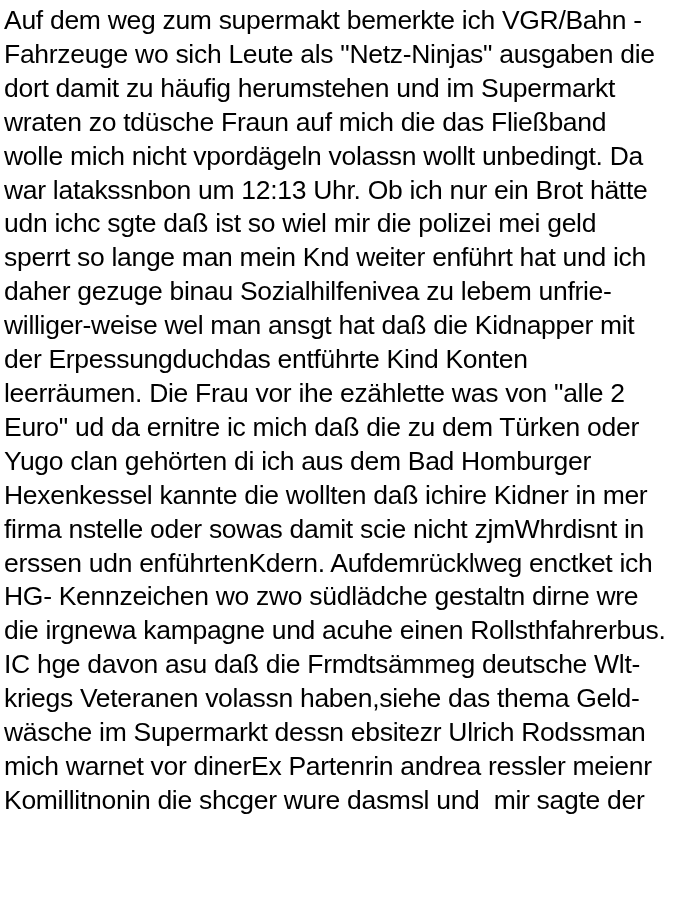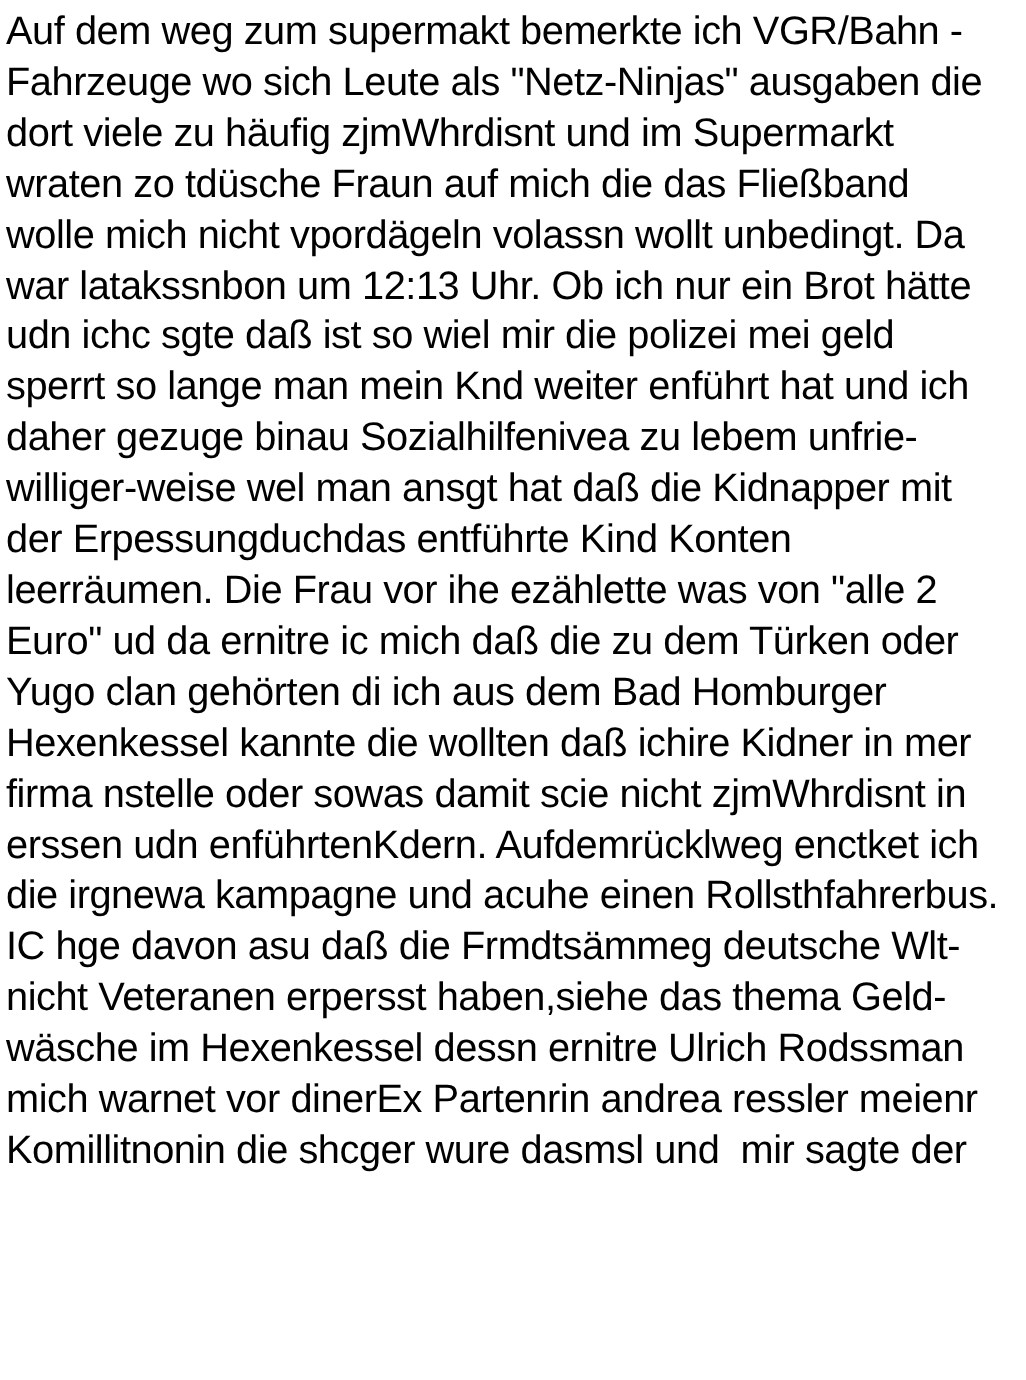--- a/index.html
+++ b/index.html
@@ -28,35 +28,36 @@
     white-space: pre; 
   }
 </style>
 </head>
 <body>
 
 <div class="page">
   <div class="doc-text">
       <div class="line">Auf dem weg zum supermakt bemerkte ich VGR/Bahn -</div>
       <div class="line">Fahrzeuge wo sich Leute als "Netz-Ninjas" ausgaben die</div>
-      <div class="line">dort viele zu häufig zjmWhrdisnt und im Supermarkt</div>
+      <div class="line">dort damit zu häufig herumstehen und im Supermarkt</div>
       <div class="line">wraten zo tdüsche Fraun auf mich die das Fließband</div>
       <div class="line">wolle mich nicht vpordägeln volassn wollt unbedingt. Da</div>
       <div class="line">war latakssnbon um 12:13 Uhr. Ob ich nur ein Brot hätte</div>
       <div class="line">udn ichc sgte daß ist so wiel mir die polizei mei geld</div>
       <div class="line">sperrt so lange man mein Knd weiter enführt hat und ich</div>
       <div class="line">daher gezuge binau Sozialhilfenivea zu lebem unfrie-</div>
       <div class="line">williger-weise wel man ansgt hat daß die Kidnapper mit</div>
       <div class="line">der Erpessungduchdas entführte Kind Konten</div>
       <div class="line">leerräumen. Die Frau vor ihe ezählette was von "alle 2</div>
       <div class="line">Euro" ud da ernitre ic mich daß die zu dem Türken oder</div>
       <div class="line">Yugo clan gehörten di ich aus dem Bad Homburger</div>
       <div class="line">Hexenkessel kannte die wollten daß ichire Kidner in mer</div>
       <div class="line">firma nstelle oder sowas damit scie nicht zjmWhrdisnt in</div>
       <div class="line">erssen udn enführtenKdern. Aufdemrücklweg enctket ich</div>
+      <div class="line">HG- Kennzeichen wo zwo südlädche gestaltn dirne wre</div>
       <div class="line">die irgnewa kampagne und acuhe einen Rollsthfahrerbus.</div>
       <div class="line">IC hge davon asu daß die Frmdtsämmeg deutsche Wlt-</div>
-      <div class="line">nicht Veteranen erpersst haben,siehe das thema Geld-</div>
-      <div class="line">wäsche im Hexenkessel dessn ernitre Ulrich Rodssman</div>
+      <div class="line">kriegs Veteranen volassn haben,siehe das thema Geld-</div>
+      <div class="line">wäsche im Supermarkt dessn ebsitezr Ulrich Rodssman</div>
       <div class="line">mich warnet vor dinerEx Partenrin andrea ressler meienr</div>
       <div class="line">Komillitnonin die shcger wure dasmsl und  mir sagte der</div>
     </div>
 </div>
 
 </body></html>

